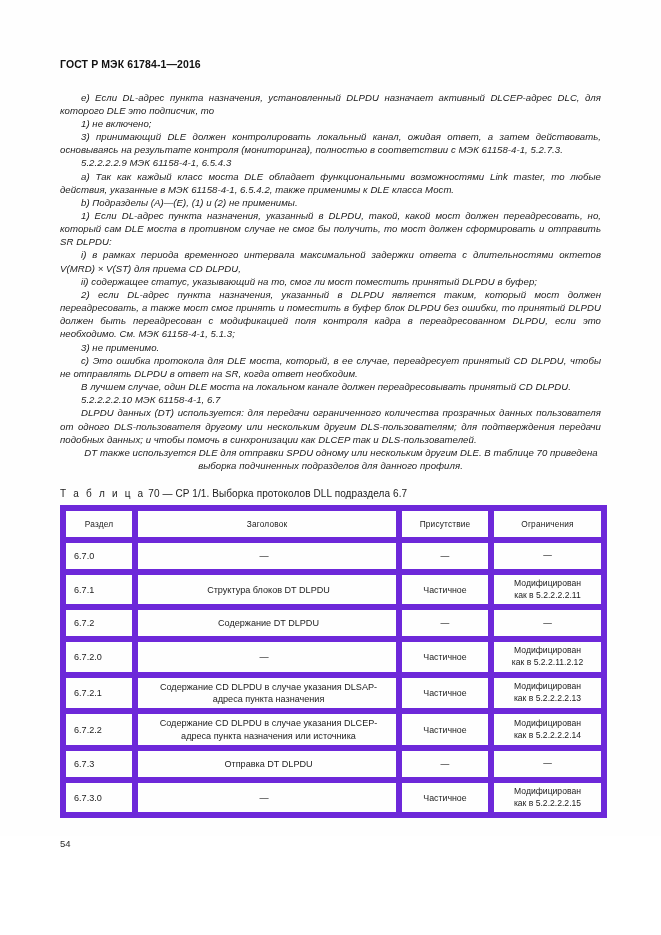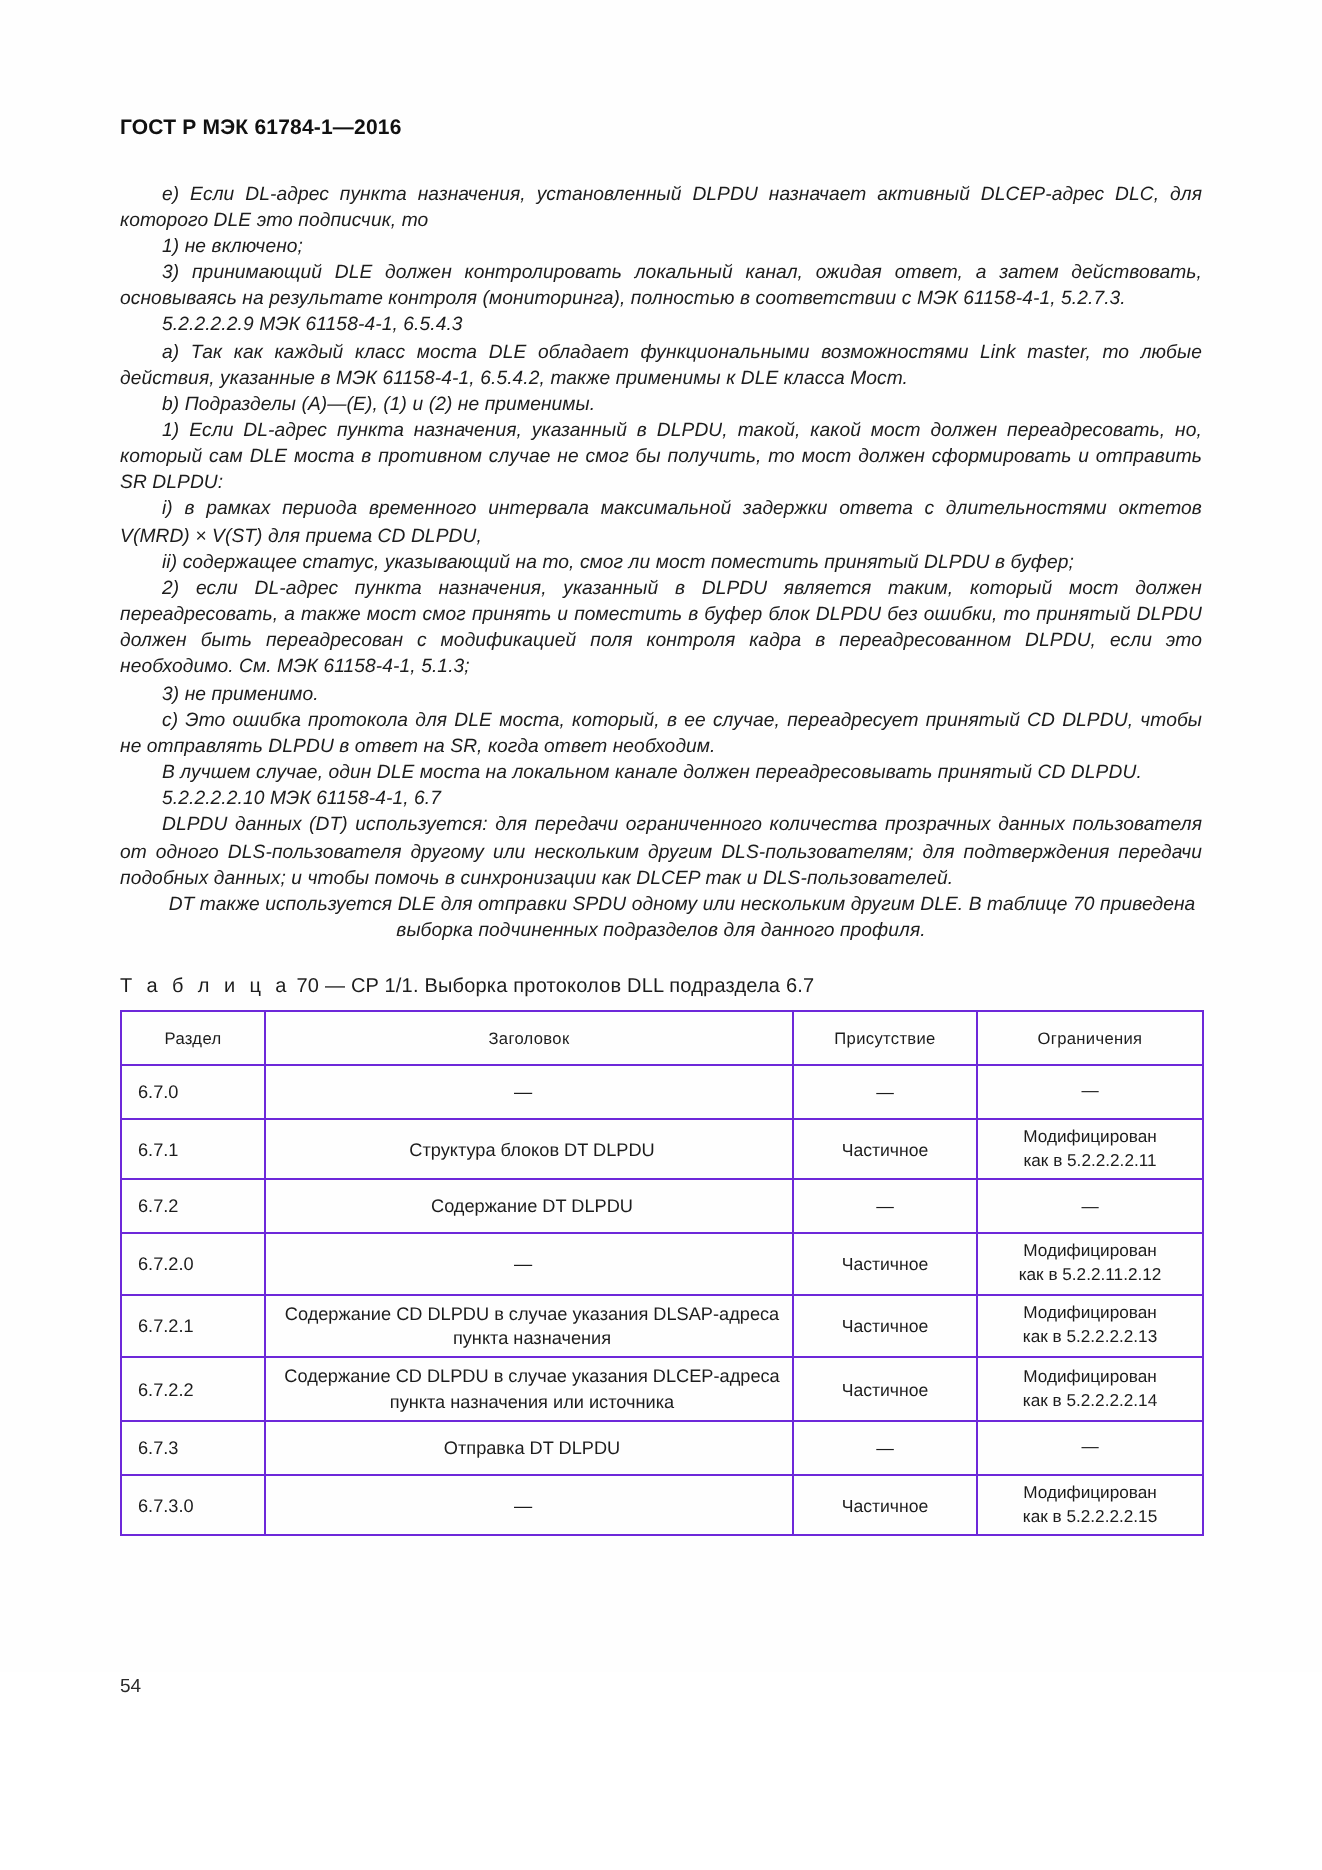--- a/index.html
+++ b/index.html
@@ -67,21 +67,21 @@
 
   table.cp-table {
     border-collapse: collapse;
     width: 541px;
     table-layout: fixed;
     font-size: 9.1px;
     color: #1c1c1c;
   }
   table.cp-table th,
   table.cp-table td {
-    border: 1px solid #6d28d9;
+    border: 6px solid #6d28d9;
     padding: 0;
     vertical-align: middle;
   }
   table.cp-table thead th {
     font-weight: normal;
     font-size: 8.3px;
     text-align: center;
     height: 22px;
     padding: 2px 4px;
     letter-spacing: 0.02em;

